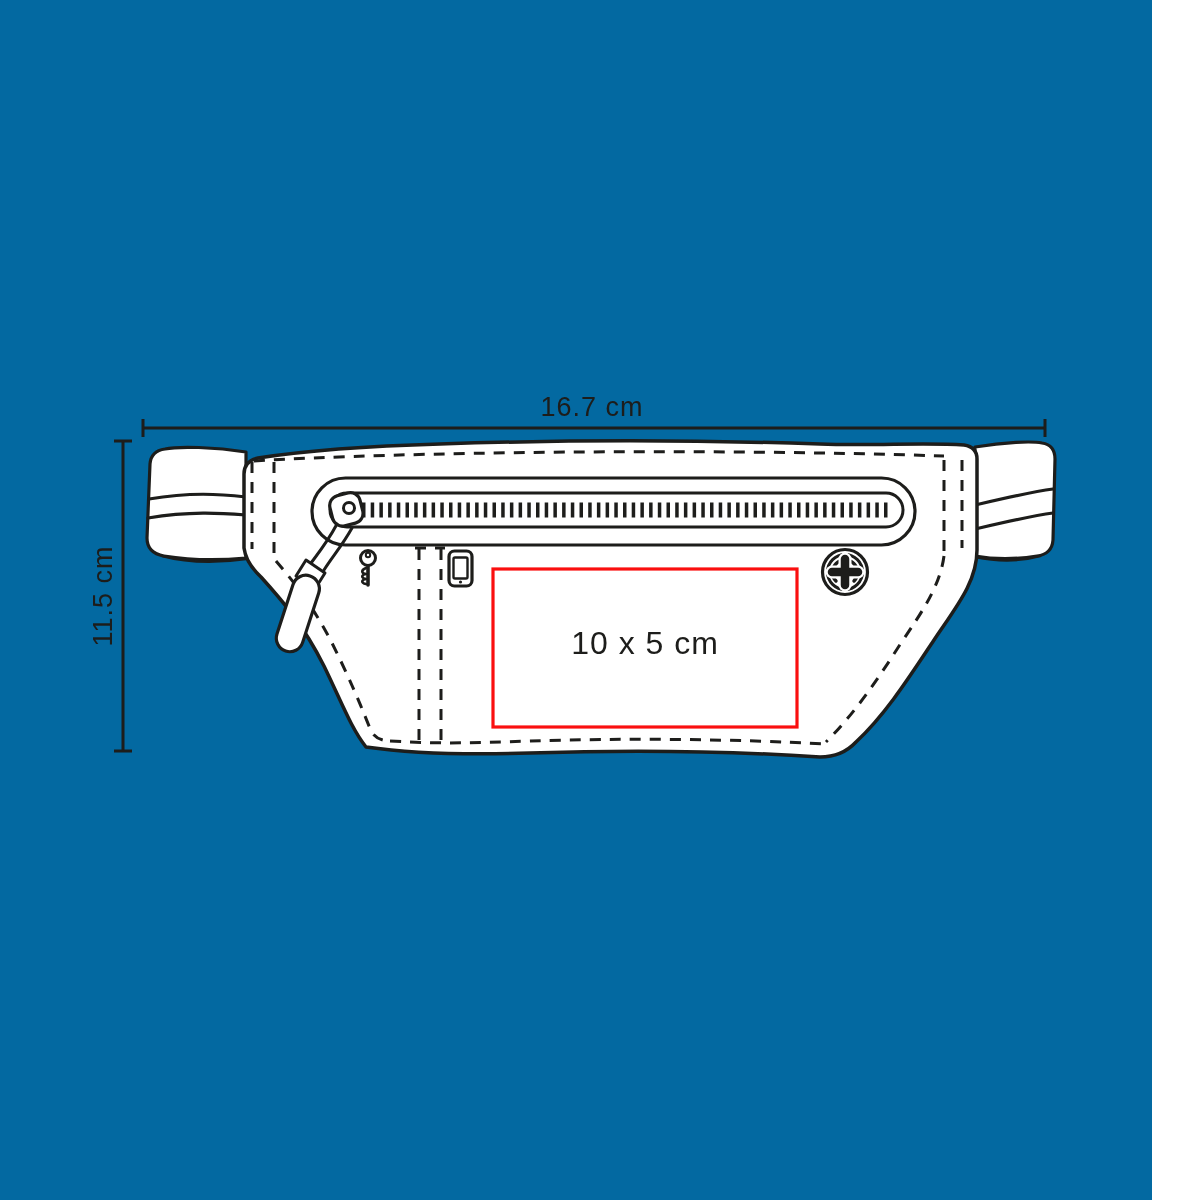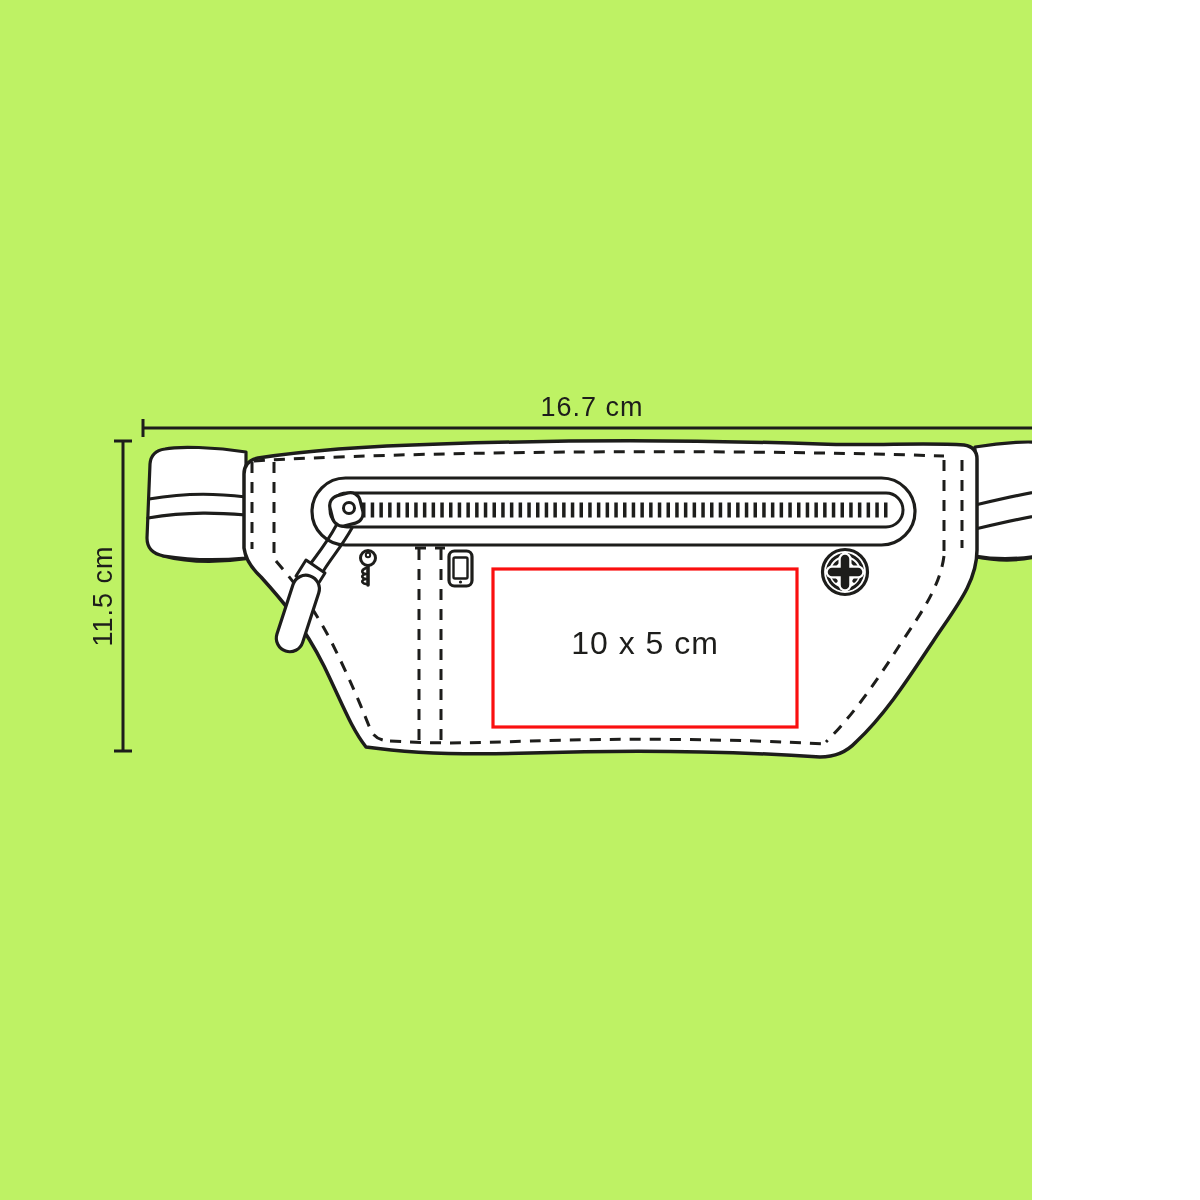--- a/index.html
+++ b/index.html
@@ -1,19 +1,19 @@
 <!DOCTYPE html>
 <html><head>
 <meta charset="utf-8">
 <style>
   html,body{margin:0;padding:0;background:#ffffff;}
   .canvas{
     position:relative;
-    width:1032px;height:1200px;
-    background:#bef264;
+    width:1152px;height:1200px;
+    background:#0369a1;
     overflow:hidden;
     font-family:"Liberation Sans", sans-serif;
     text-decoration:underline;
   }
   .canvas svg{position:absolute;left:0;top:0;}
   text{
     font-family:"Liberation Sans", sans-serif;
     fill:#1d1d1b;
     letter-spacing:1px;
   }

